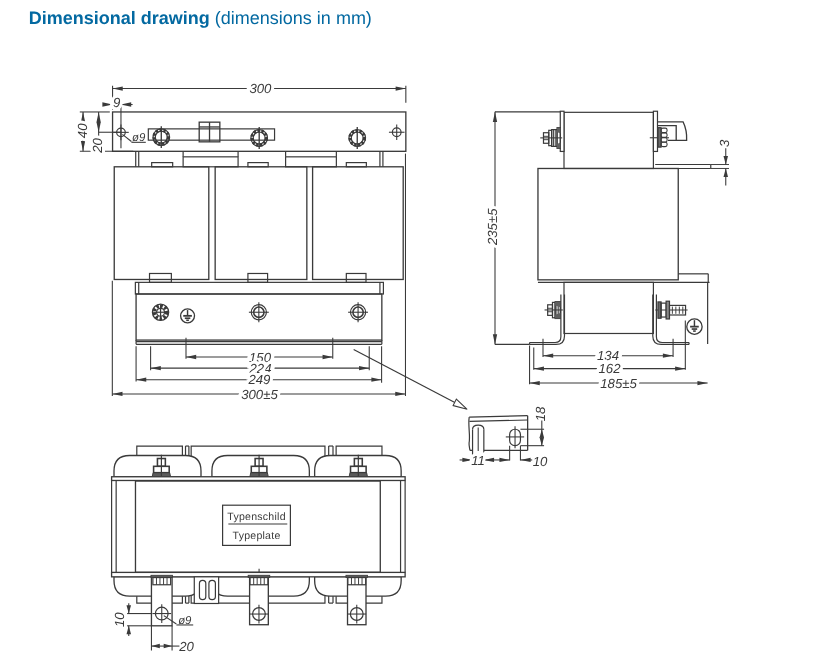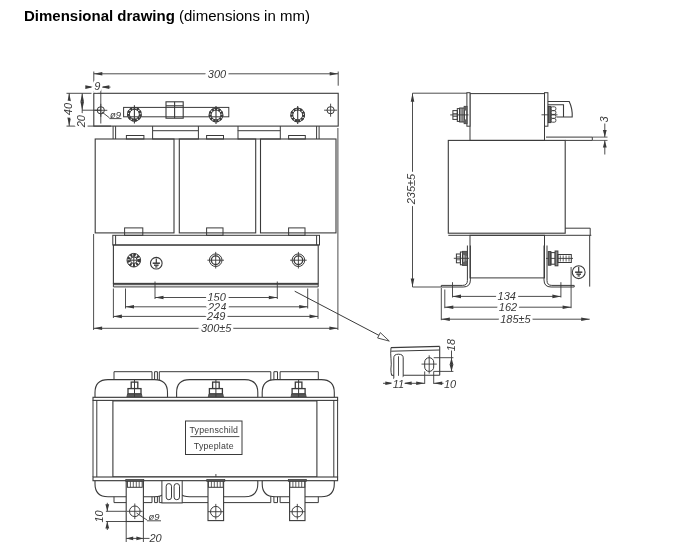--- a/index.html
+++ b/index.html
@@ -1,17 +1,17 @@
 <!DOCTYPE html>
 <html><head>
 <meta charset="utf-8">
 <style>
   html,body { margin:0; padding:0; background:#ffffff; }
   .page { position:relative; width:700px; height:550px; font-family:"Liberation Sans", sans-serif; }
-  .title { position:absolute; left:24px; top:7px; font-size:15px; color:#000000; }
+  .title { position:absolute; left:24px; top:7px; font-size:15px; color:#0369a1; }
   svg text { font-family:"Liberation Sans", sans-serif; }
 </style>
 </head>
 <body>
 <div class="page">
   <div class="title"><b>Dimensional drawing</b> (dimensions in mm)</div>
   <svg width="700" height="550" viewBox="0 0 700 550" shape-rendering="geometricPrecision">
     <rect x="93.8" y="93.3" width="244.39999999999998" height="32.8" fill="none" stroke="#3a3a3a" stroke-width="1.1"></rect>
 <circle cx="100.8" cy="110.3" r="3.6" fill="none" stroke="#3a3a3a" stroke-width="1.0"></circle>
 <line x1="94.3" y1="110.3" x2="107.3" y2="110.3" stroke="#3a3a3a" stroke-width="0.9"></line>

